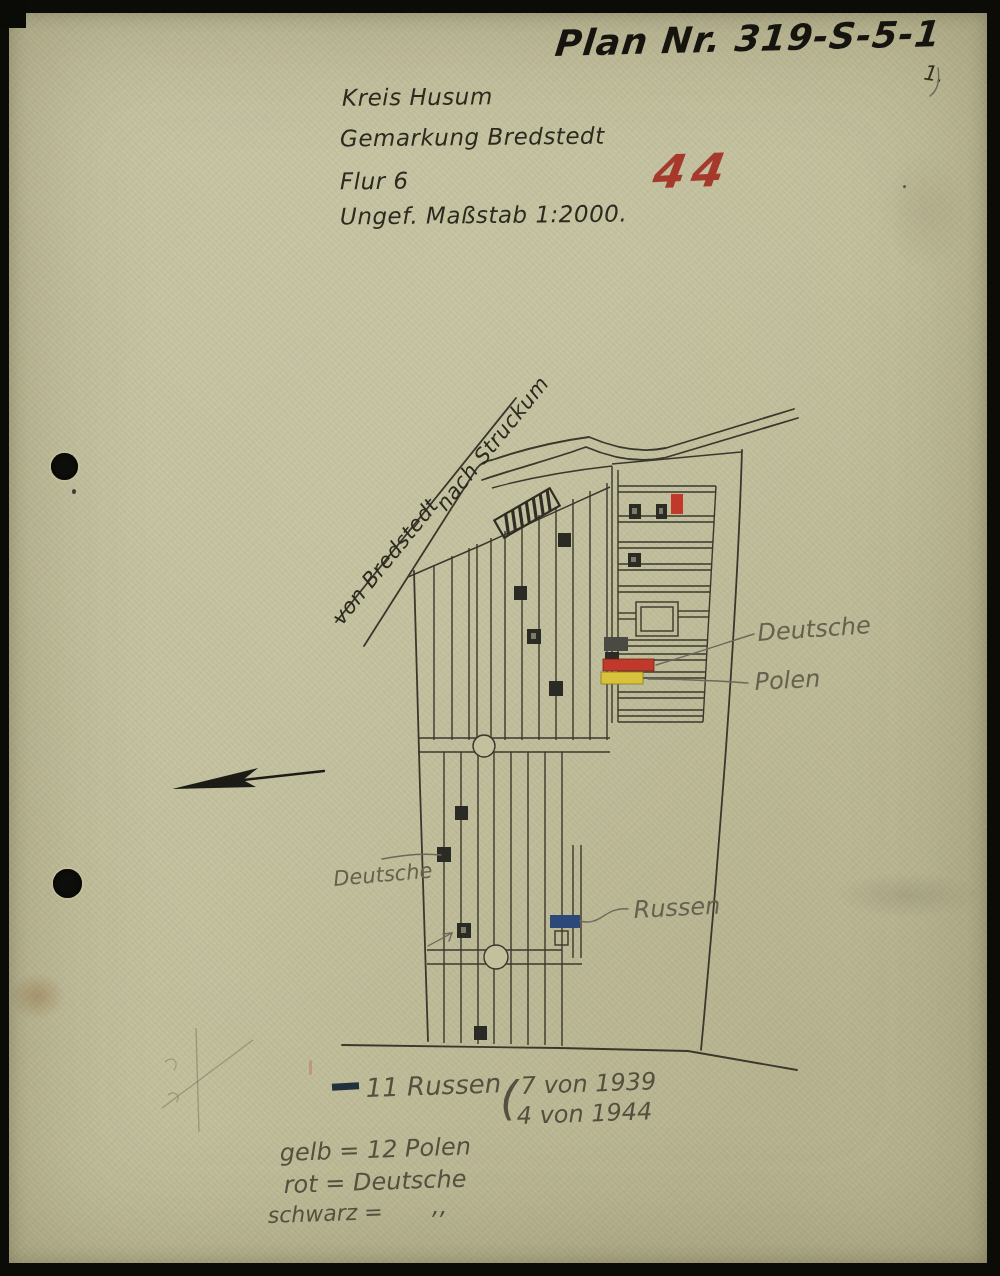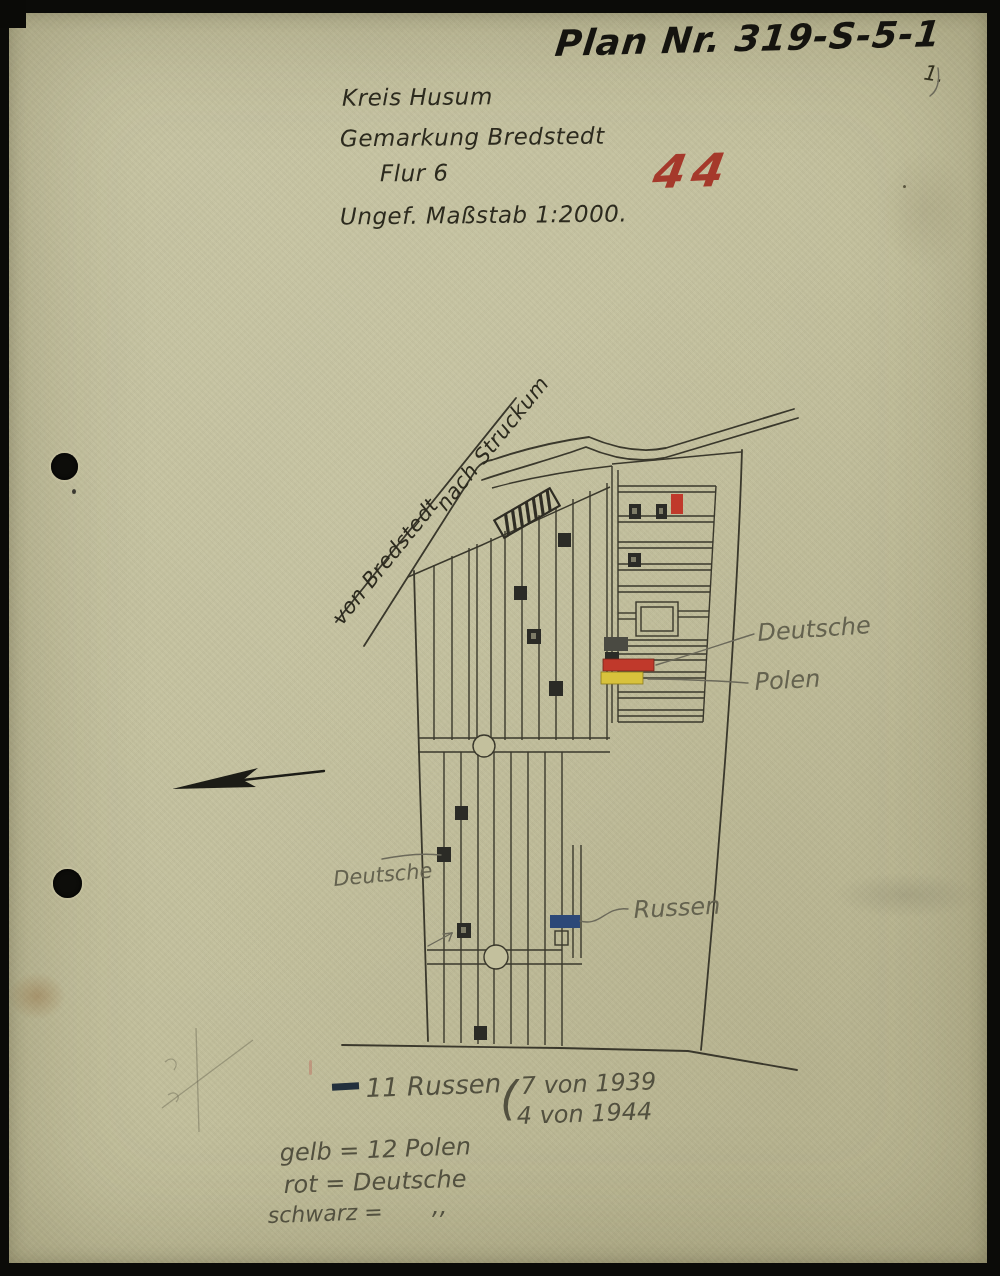--- a/index.html
+++ b/index.html
@@ -56,21 +56,21 @@
   <div class="edge bottom"></div>
   <div class="corner-tl"></div>
   <div class="hole h1"></div>
   <div class="hole h2"></div>
 
   <div class="hand title">Plan Nr. 319-S-5-1</div>
   <div class="hand pagenum">1.</div>
   <div>
     <div class="hline" style="top:84px;left:342px;">Kreis Husum</div>
     <div class="hline" style="top:124px;">Gemarkung Bredstedt</div>
-    <div class="hline" style="top:160px;margin-left:40px;">Flur 6</div>
+    <div class="hline" style="top:168px;">Flur 6</div>
     <div class="hline" style="top:202px;">Ungef. Maßstab 1:2000.</div>
   </div>
   <div class="hand stamp">44</div>
 
   <svg width="1000" height="1276" viewBox="0 0 1000 1276" style="position:absolute;left:0;top:0;">
 
     <g stroke="#3a382c" stroke-width="1.8" fill="none" stroke-linecap="round">
       <path d="M336,622 L516,398"></path>
       <path d="M364,646 L477,468 Q483,461 492,460 C530,447 559,441 589,437 C617,449 642,453 666,448 L794,409"></path>
       <path d="M482,480 C524,466 556,458 586,447 C614,459 639,463 664,458 L798,418"></path>

